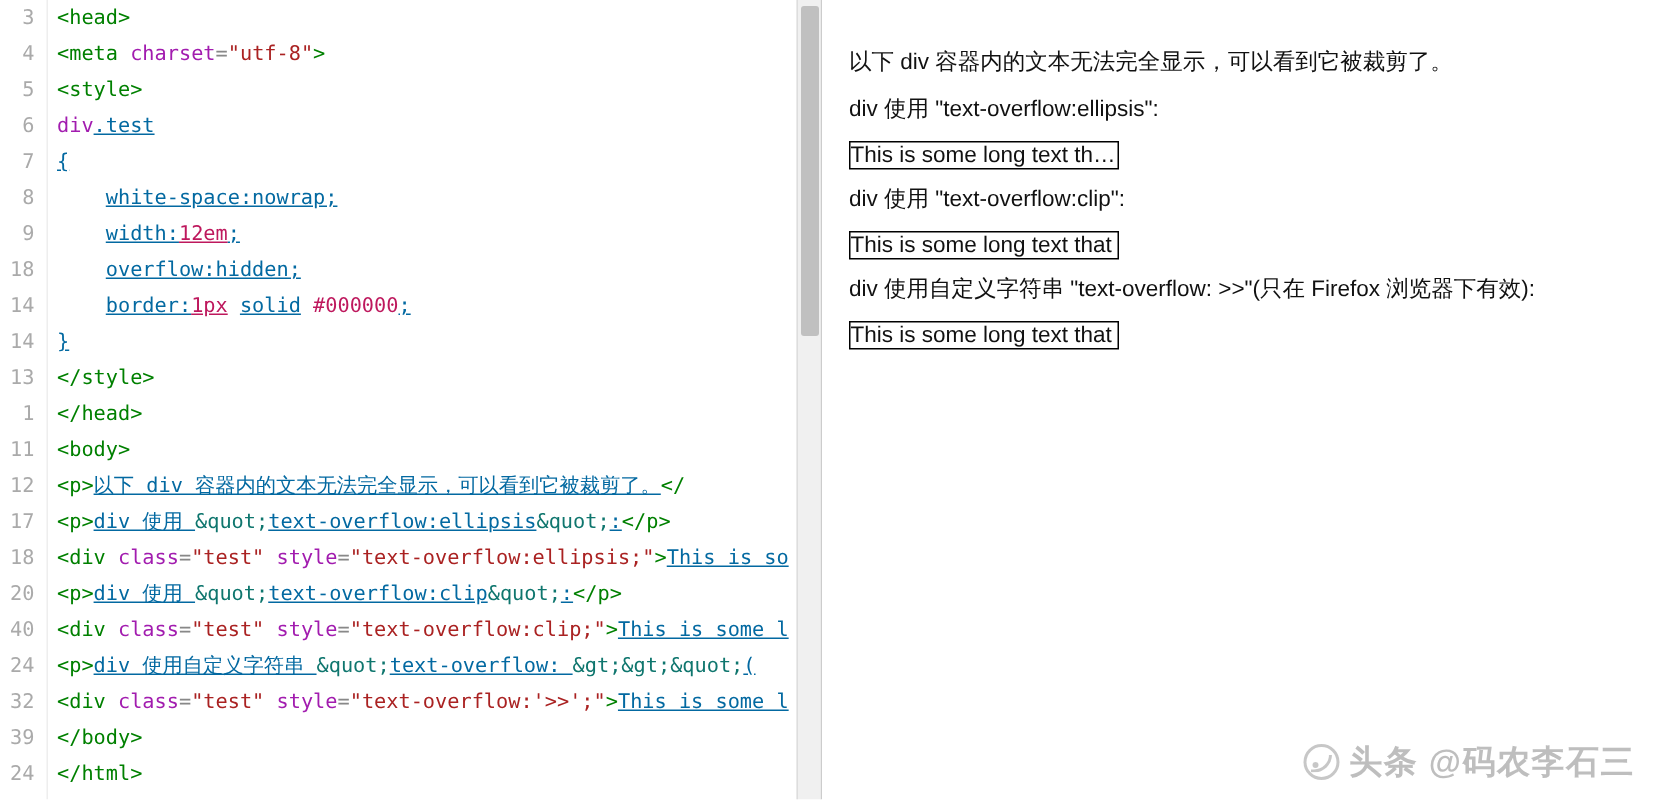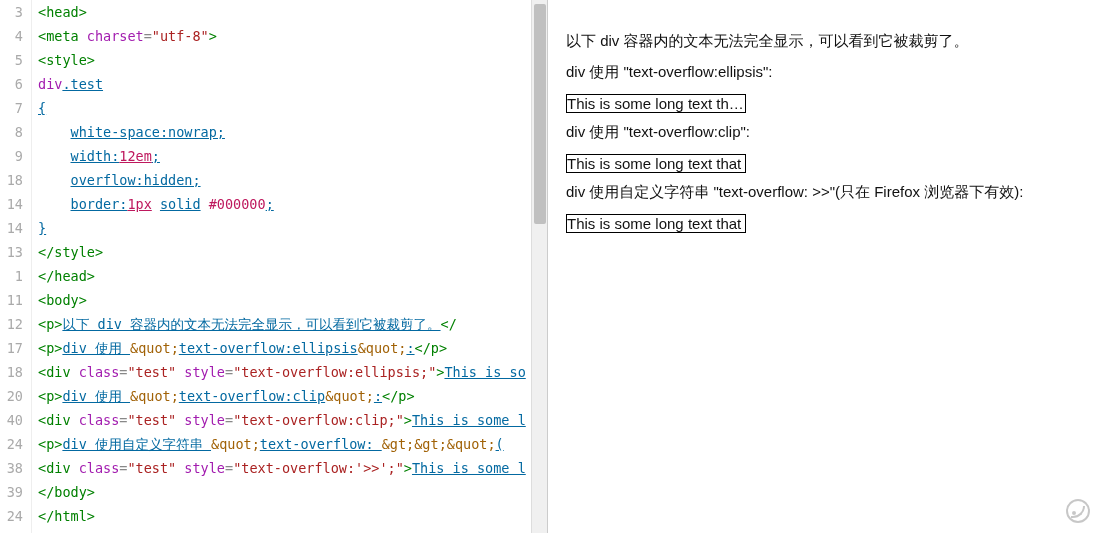--- a/index.html
+++ b/index.html
@@ -39,21 +39,21 @@
   padding-left: 6px;
   position: relative;
 }
 .code-line { height: 24px; }
 .tok-tag { color: #008000; }
 .tok-attr { color: #a21caf; }
 .tok-str { color: #aa2222; }
 .tok-num { color: #be185d; text-decoration: underline; }
 .tok-color { color: #be185d; }
 .tok-text { color: #0369a1; text-decoration: underline; }
-.tok-ent { color: #a16207; }
+.tok-ent { color: #0f766e; }
 .tok-punct { color: #888; }
 .scrollbar-v {
   position: absolute;
   right: 0;
   top: 0;
   width: 16px;
   height: 100%;
   background: #f0f0f0;
   border-left: 1px solid #ddd;
 }
@@ -140,21 +140,21 @@
       <div>14</div>
       <div>13</div>
       <div>1</div>
       <div>11</div>
       <div>12</div>
       <div>17</div>
       <div>18</div>
       <div>20</div>
       <div>40</div>
       <div>24</div>
-      <div>38</div>
+      <div>32</div>
       <div>39</div>
       <div>24</div>
     </div>
   <div class="code-area"><div class="code-line"><span class="tok-tag">&lt;head&gt;</span></div><div class="code-line"><span class="tok-tag">&lt;meta</span> <span class="tok-attr">charset</span><span class="tok-punct">=</span><span class="tok-str">"utf-8"</span><span class="tok-tag">&gt;</span></div><div class="code-line"><span class="tok-tag">&lt;style&gt;</span></div><div class="code-line"><span class="tok-attr">div</span><span class="tok-text">.test</span></div><div class="code-line"><span class="tok-text">{</span></div><div class="code-line">    <span class="tok-text">white-space:nowrap;</span></div><div class="code-line">    <span class="tok-text">width:</span><span class="tok-num">12em</span><span class="tok-text">;</span></div><div class="code-line">    <span class="tok-text">overflow:hidden;</span></div><div class="code-line">    <span class="tok-text">border:</span><span class="tok-num">1px</span> <span class="tok-text">solid</span> <span class="tok-color">#000000</span><span class="tok-text">;</span></div><div class="code-line"><span class="tok-text">}</span></div><div class="code-line"><span class="tok-tag">&lt;/style&gt;</span></div><div class="code-line"><span class="tok-tag">&lt;/head&gt;</span></div><div class="code-line"><span class="tok-tag">&lt;body&gt;</span></div><div class="code-line"><span class="tok-tag">&lt;p&gt;</span><span class="tok-text">以下 div 容器内的文本无法完全显示，可以看到它被裁剪了。</span><span class="tok-tag">&lt;/</span></div><div class="code-line"><span class="tok-tag">&lt;p&gt;</span><span class="tok-text">div 使用 </span><span class="tok-ent">&amp;quot;</span><span class="tok-text">text-overflow:ellipsis</span><span class="tok-ent">&amp;quot;</span><span class="tok-text">:</span><span class="tok-tag">&lt;/p&gt;</span></div><div class="code-line"><span class="tok-tag">&lt;div</span> <span class="tok-attr">class</span><span class="tok-punct">=</span><span class="tok-str">"test"</span> <span class="tok-attr">style</span><span class="tok-punct">=</span><span class="tok-str">"text-overflow:ellipsis;"</span><span class="tok-tag">&gt;</span><span class="tok-text">This is so</span></div><div class="code-line"><span class="tok-tag">&lt;p&gt;</span><span class="tok-text">div 使用 </span><span class="tok-ent">&amp;quot;</span><span class="tok-text">text-overflow:clip</span><span class="tok-ent">&amp;quot;</span><span class="tok-text">:</span><span class="tok-tag">&lt;/p&gt;</span></div><div class="code-line"><span class="tok-tag">&lt;div</span> <span class="tok-attr">class</span><span class="tok-punct">=</span><span class="tok-str">"test"</span> <span class="tok-attr">style</span><span class="tok-punct">=</span><span class="tok-str">"text-overflow:clip;"</span><span class="tok-tag">&gt;</span><span class="tok-text">This is some l</span></div><div class="code-line"><span class="tok-tag">&lt;p&gt;</span><span class="tok-text">div 使用自定义字符串 </span><span class="tok-ent">&amp;quot;</span><span class="tok-text">text-overflow: </span><span class="tok-ent">&amp;gt;&amp;gt;</span><span class="tok-ent">&amp;quot;</span><span class="tok-text">(</span></div><div class="code-line"><span class="tok-tag">&lt;div</span> <span class="tok-attr">class</span><span class="tok-punct">=</span><span class="tok-str">"test"</span> <span class="tok-attr">style</span><span class="tok-punct">=</span><span class="tok-str">"text-overflow:'&gt;&gt;';"</span><span class="tok-tag">&gt;</span><span class="tok-text">This is some l</span></div><div class="code-line"><span class="tok-tag">&lt;/body&gt;</span></div><div class="code-line"><span class="tok-tag">&lt;/html&gt;</span></div></div>
   <div class="scrollbar-v">
     <div class="scrollbar-thumb"></div>
   </div>
 </div>
 
 <div class="preview-pane">
@@ -162,13 +162,14 @@
   <p>div 使用 "text-overflow:ellipsis":</p>
   <div class="test-box ellipsis">This is some long text that will not fit in the box</div>
   <p>div 使用 "text-overflow:clip":</p>
   <div class="test-box clip">This is some long text that will not fit in the box</div>
   <p>div 使用自定义字符串 "text-overflow: &gt;&gt;"(只在 Firefox 浏览器下有效):</p>
   <div class="test-box clip">This is some long text that will not fit in the box</div>
 </div>
 
 <div class="watermark">
   <span class="wm-icon"></span>
+  <span>头条 @码农李石三</span>
 </div>
 
 </body></html>

